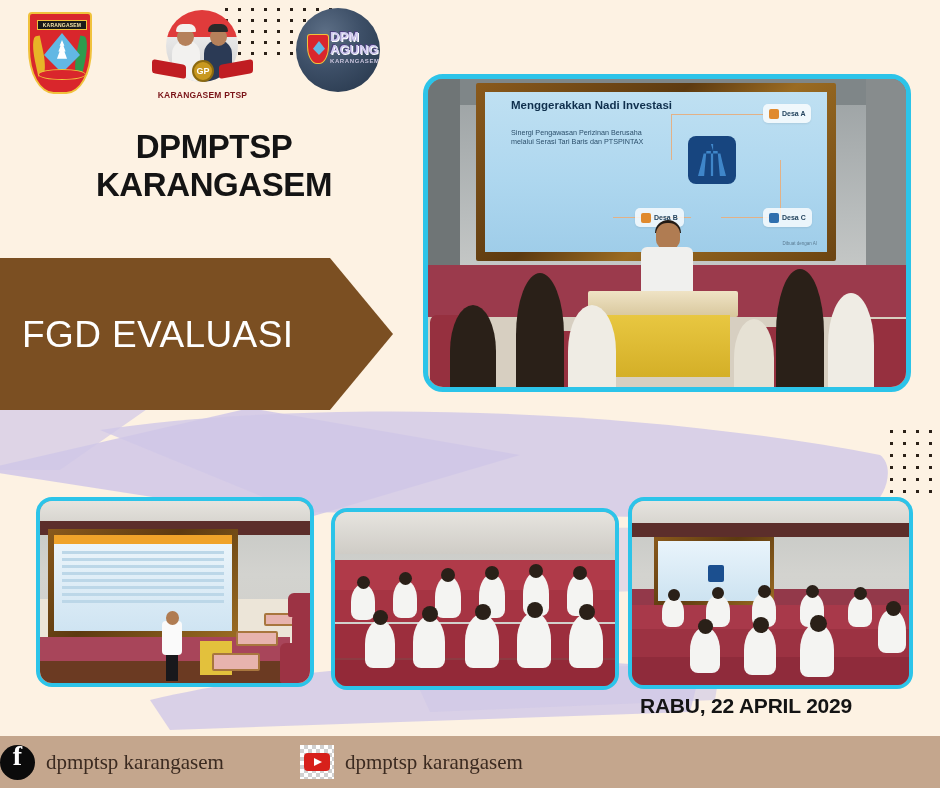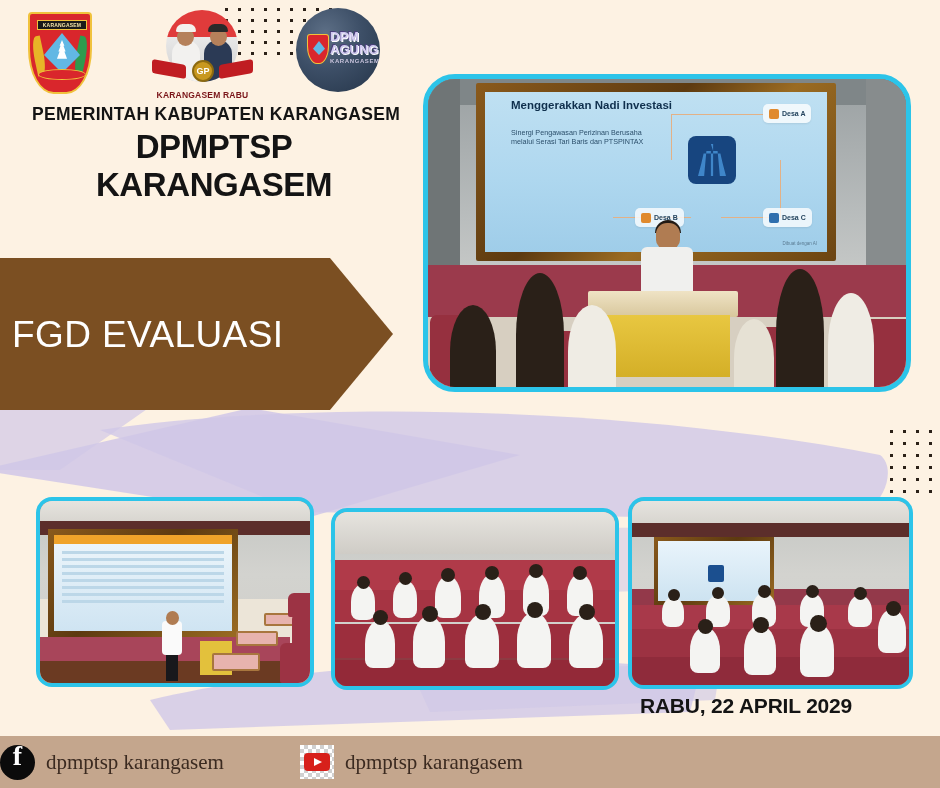--- a/index.html
+++ b/index.html
@@ -144,36 +144,36 @@
     font-size:33px; font-weight:900; color:#141414; letter-spacing:-0.4px;
     text-align:center;
   }
 
   
   .banner {
     position:absolute; left:0; top:258px; width:393px; height:152px;
     background:#7b4f22;
     clip-path:polygon(0 0, 330px 0, 393px 76px, 330px 152px, 0 152px);
     display:flex; flex-direction:column; justify-content:center;
-    padding-left:12px;
+    padding-left:22px;
   }
   .banner .line {
     color:#ffffff; font-size:37px; font-weight:400; line-height:45px;
     letter-spacing:.4px; font-family:"Liberation Sans",sans-serif;
   }
 
   
   .photo {
     position:absolute; border:4px solid #2cc4e9; border-radius:16px;
     overflow:hidden; background:#5b5b5b;
   }
   .photo .inner { position:absolute; inset:0; }
 
   
-  #hero { left:423px; top:74px; width:488px; height:318px; border-width:5px; border-radius:32px; }
+  #hero { left:423px; top:74px; width:488px; height:318px; border-width:5px; border-radius:20px; }
 
   
   .room-wall { position:absolute; inset:0; background:linear-gradient(180deg,#9aa0a2 0%,#b9bdbd 45%,#c9cbc9 68%,#bfc1bf 100%); }
   .hero-ceil { position:absolute; left:0; top:0; width:100%; height:26px; background:#7f8688; }
   .hero-pillar-l { position:absolute; left:0; top:0; width:32px; height:186px; background:#6f7576; }
   .hero-pillar-r { position:absolute; right:0; top:0; width:40px; height:186px; background:#878c8d; }
   .hero-frame {
     position:absolute; left:48px; top:4px; width:360px; height:178px;
     background:linear-gradient(135deg,#8a5a1c,#5d3a10 40%,#9a6b22 60%,#6b4412);
     border-radius:2px; padding:9px;
@@ -443,36 +443,35 @@
         <div class="figL"></div>
           <div class="figR"></div>
         <div class="headL"></div>
           <div class="headR"></div>
         <div class="udengL"></div>
           <div class="udengR"></div>
       </div>
       <div class="ribbonL"></div>
       <div class="ribbonR"></div>
       <div class="medal">GP</div>
-      <div class="ag-text">KARANGASEM RABU</div>
+      <div class="ag-text">KARANGASEM PTSP</div>
     </div>
 
     <div class="logo dpm">
       <div class="ring">
         <div class="minicrest"></div>
         <div class="wordmark">
           <div>DPM</div>
           <div>AGUNG</div>
         </div>
         <div class="sub">KARANGASEM</div>
       </div>
     </div>
   </div>
 
-  <div class="hdr-sub">PEMERINTAH KABUPATEN KARANGASEM</div>
   <div class="hdr-title">DPMPTSP KARANGASEM</div>
 
   <div class="banner">
     <div class="line">FGD EVALUASI</div>
   </div>
 
   <div class="photo" id="hero">
     <div class="inner">
       <div class="room-wall"></div>
       <div class="hero-ceil"></div>

